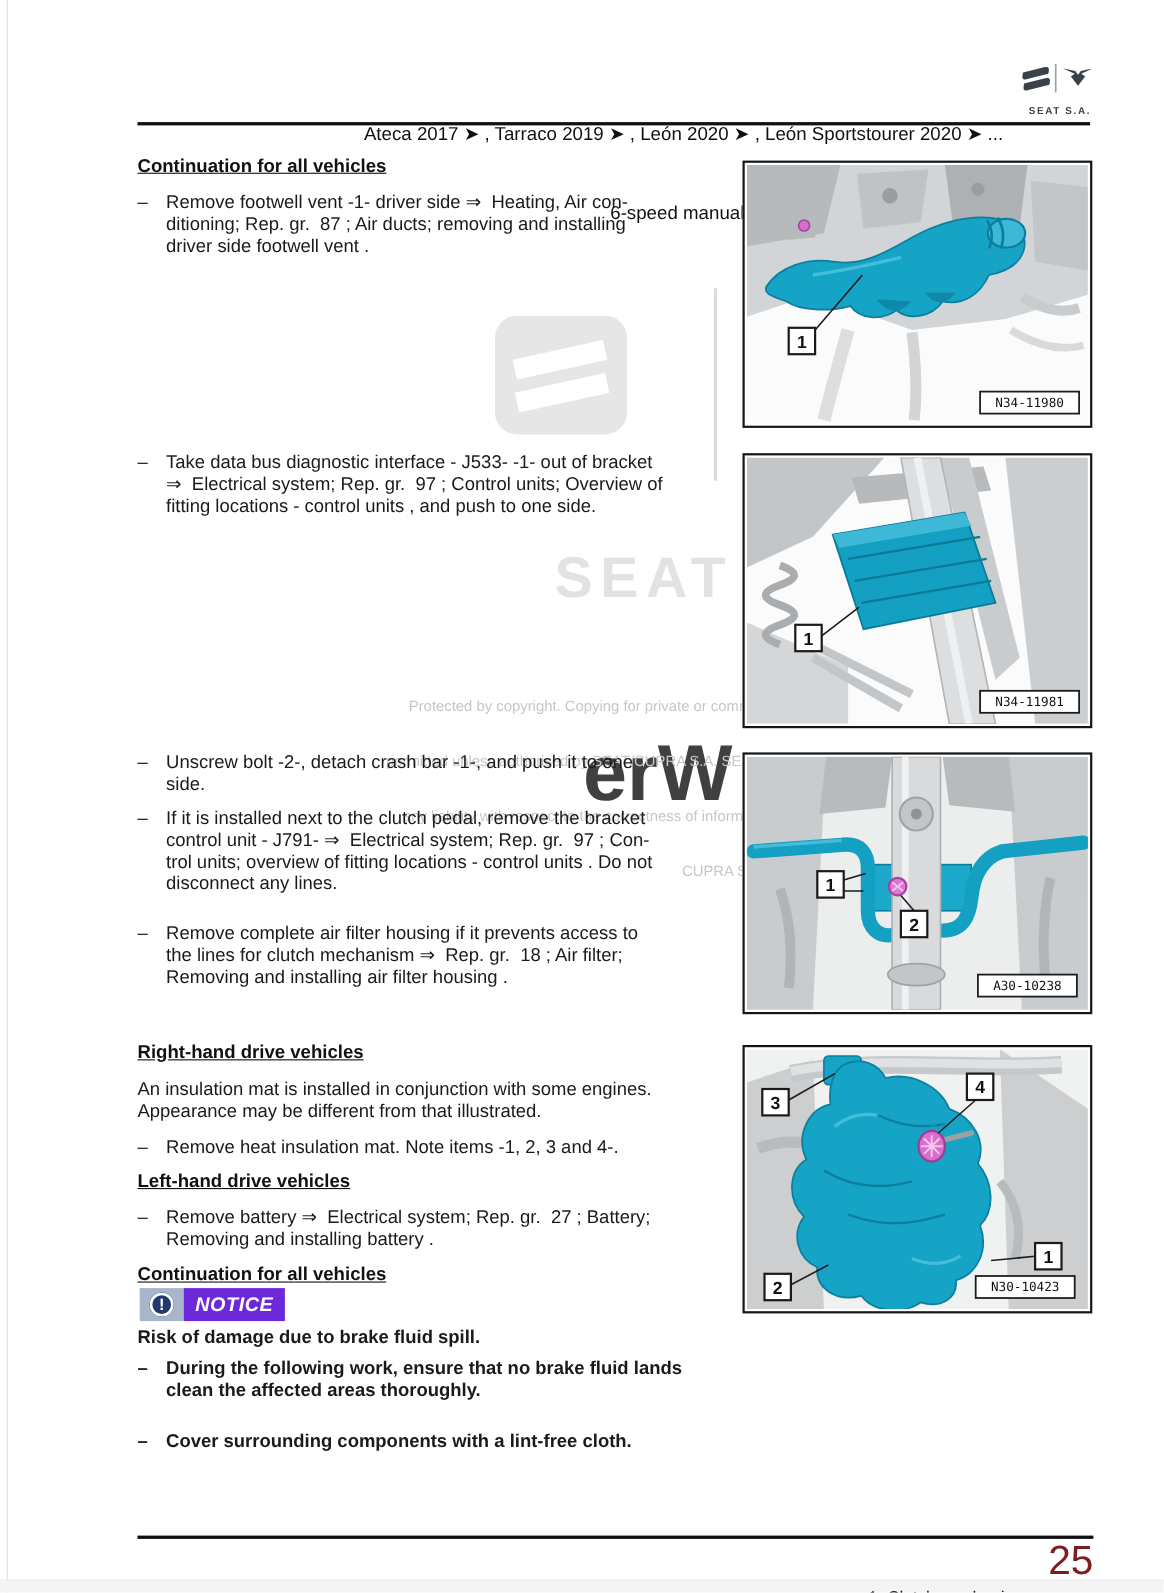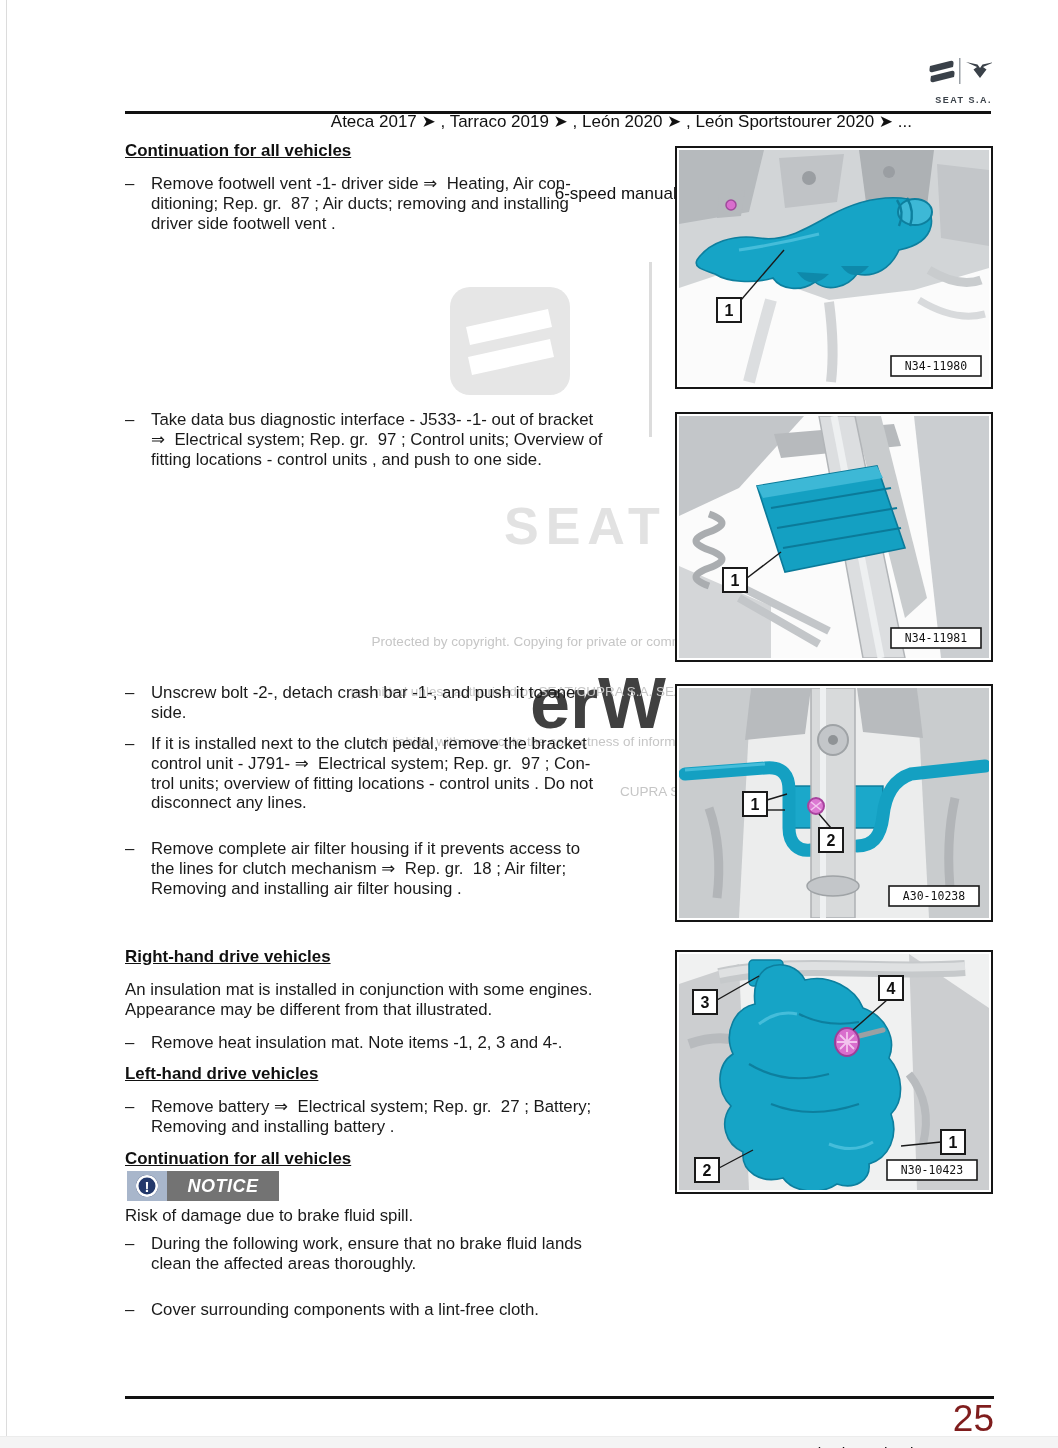--- a/index.html
+++ b/index.html
@@ -21,29 +21,29 @@
   .wm-bar{left:649px;top:262px;width:3px;height:175px;background:#dcdcdc;}
   .wm-seat-word{left:504px;top:496px;font-size:52px;font-weight:bold;letter-spacing:7px;color:#e2e2e2;white-space:pre;}
   .wm-erwin{left:530px;top:662px;font-size:72px;font-weight:bold;color:#404040;white-space:pre;}
   .wm-copy{left:125px;top:601px;width:558px;text-align:right;font-size:13.5px;line-height:16.6px;color:#c6c6c6;white-space:pre;}
 
   
   .h{font-size:16.9px;font-weight:bold;white-space:pre;color:#111;text-decoration:underline;}
   .line{font-size:16.8px;line-height:19.8px;white-space:pre;}
   .bullet{display:flex;}
   .bullet .dash{width:26px;flex:0 0 26px;font-size:16.8px;line-height:19.8px;}
-  .bold-txt .line, .bold-txt .dash{font-weight:normal;}
+  .bold-txt .line, .bold-txt .dash{font-weight:bold;}
 
   
   .notice-head{left:127px;top:1171px;display:flex;height:30px;}
   .notice-ico{width:40px;height:30px;background:#a8b6cb;display:flex;align-items:center;justify-content:center;}
   .notice-circ{width:22px;height:22px;border-radius:50%;background:#23386b;color:#fff;
     display:flex;align-items:center;justify-content:center;font-weight:bold;font-size:15px;
     box-shadow:inset 0 0 0 2.5px #fff, inset 0 0 0 4px #23386b;}
-  .notice-lbl{width:112px;height:30px;background:#737373;color:#ffffff;font-style:italic;font-weight:bold;
+  .notice-lbl{width:92px;height:30px;background:#6d28d9;color:#ffffff;font-style:italic;font-weight:bold;
     font-size:18px;display:flex;align-items:center;justify-content:center;letter-spacing:.5px;}
 
   
   .figure{position:absolute;border:2px solid #151515;background:#ffffff;padding:2px;}
   .figure svg{display:block;}
   .figtxt{font-family:"Liberation Sans",sans-serif;font-weight:bold;}
   .reftxt{font-family:"DejaVu Sans Mono",monospace;}
 
   
   .ftr-rule{left:125px;top:1396px;width:869px;height:3px;background:#111;}

